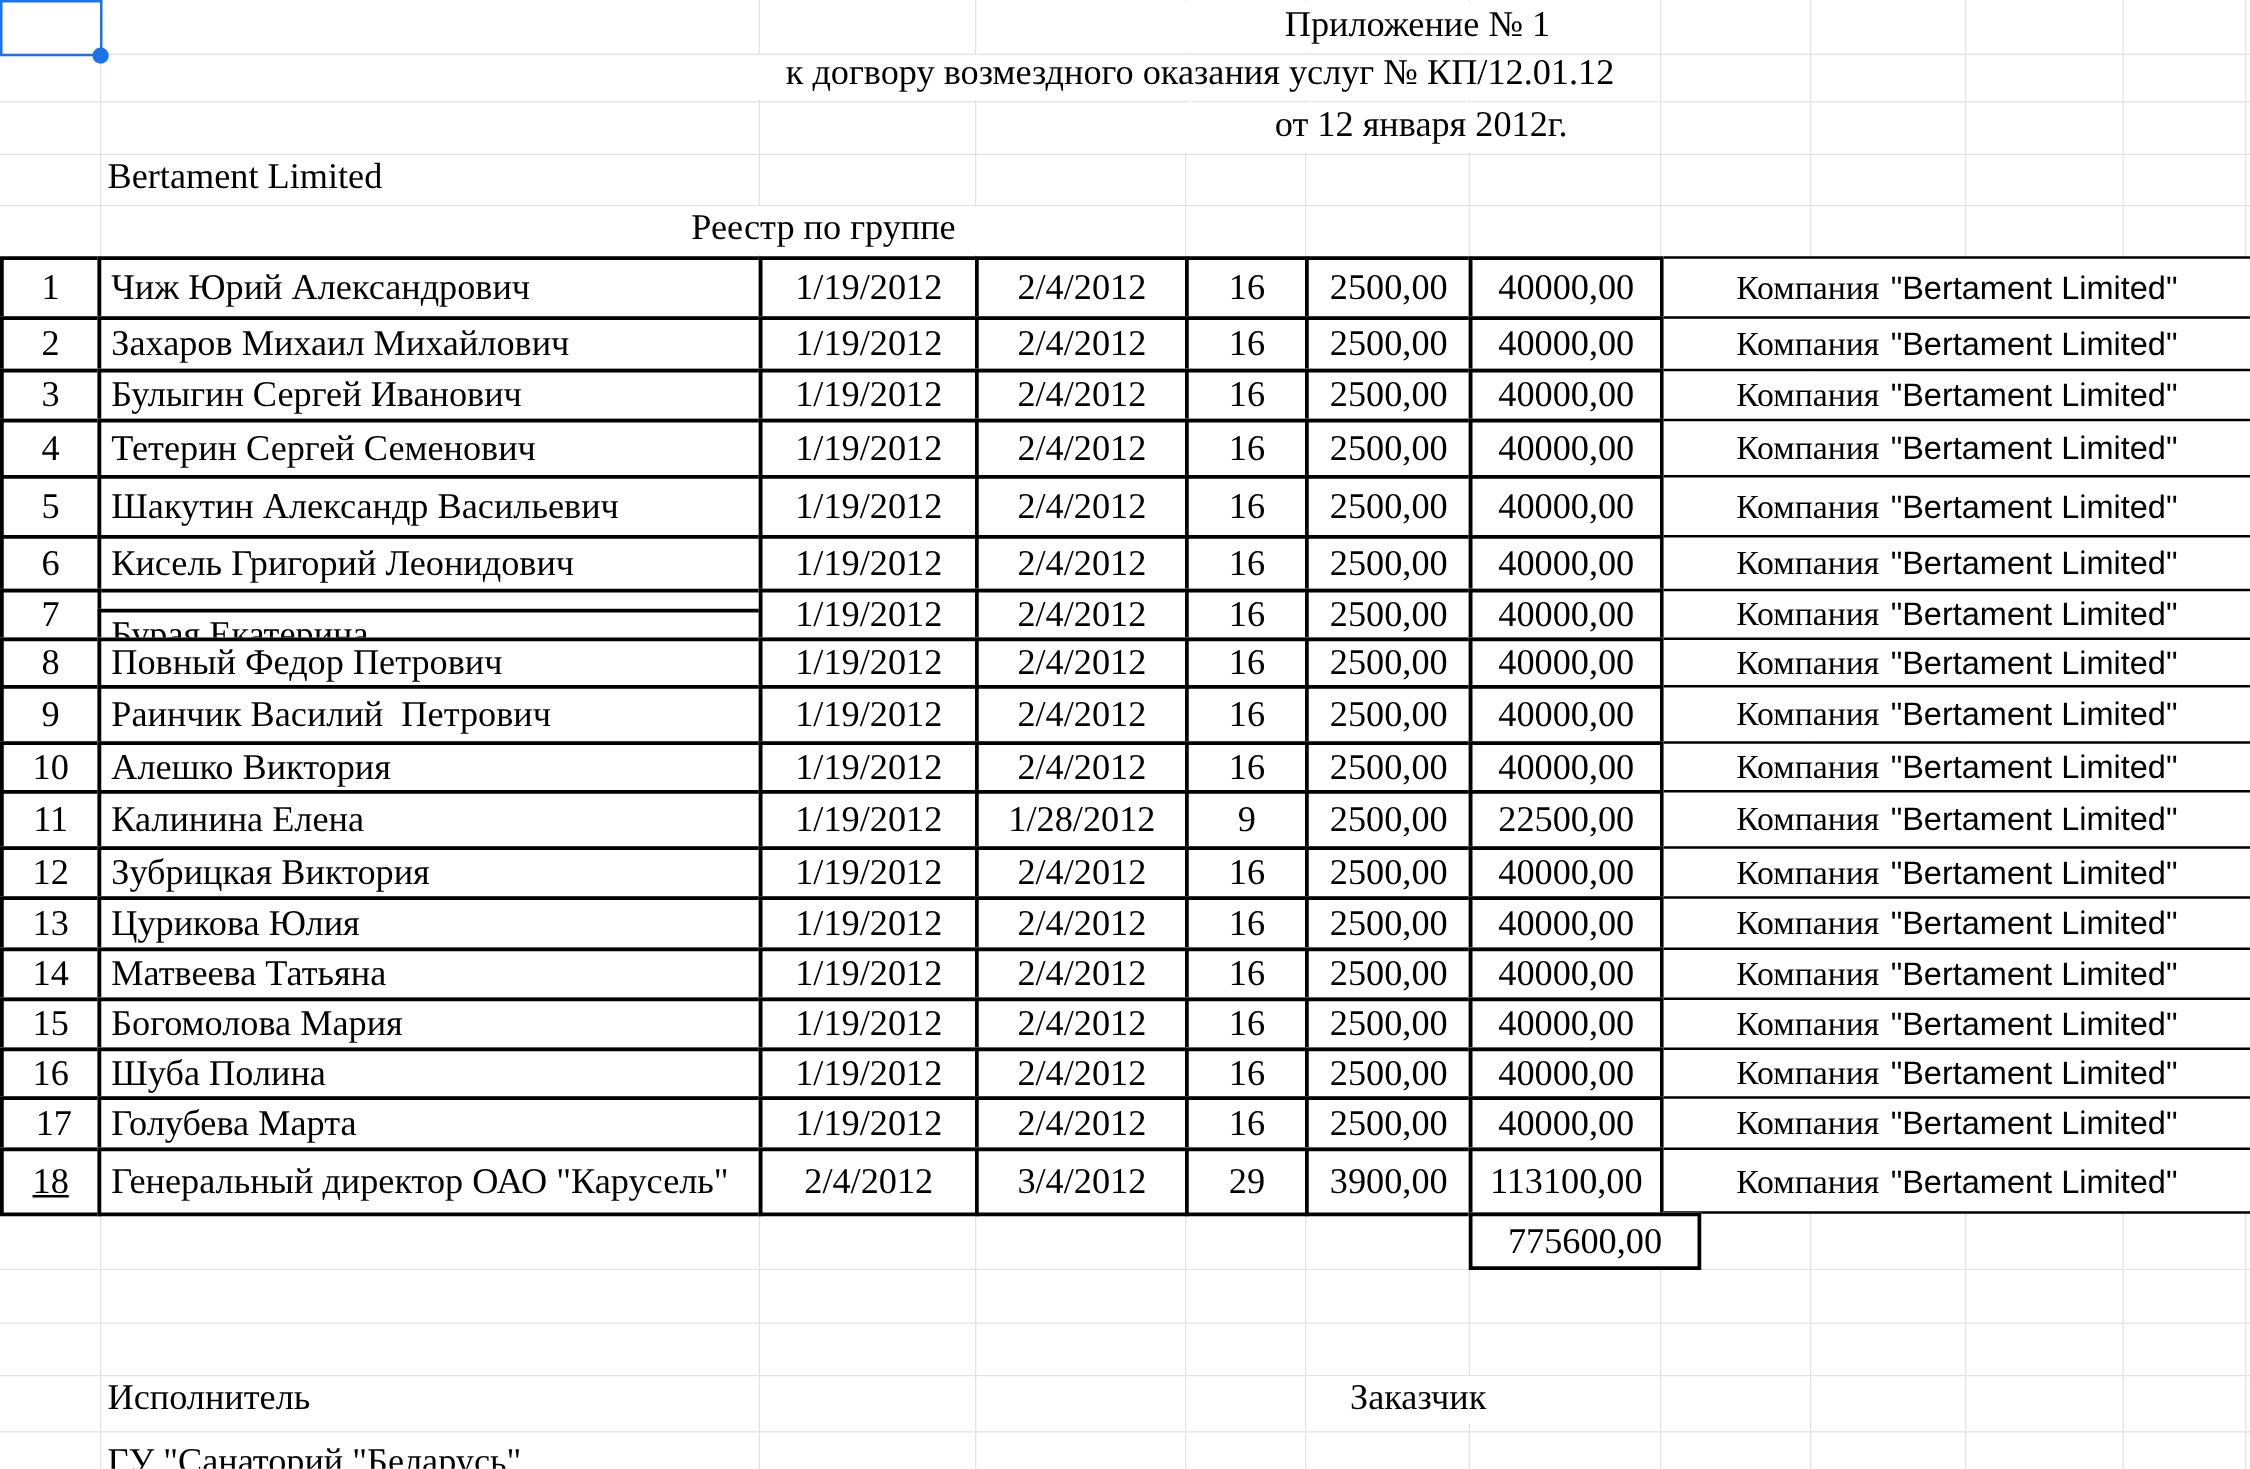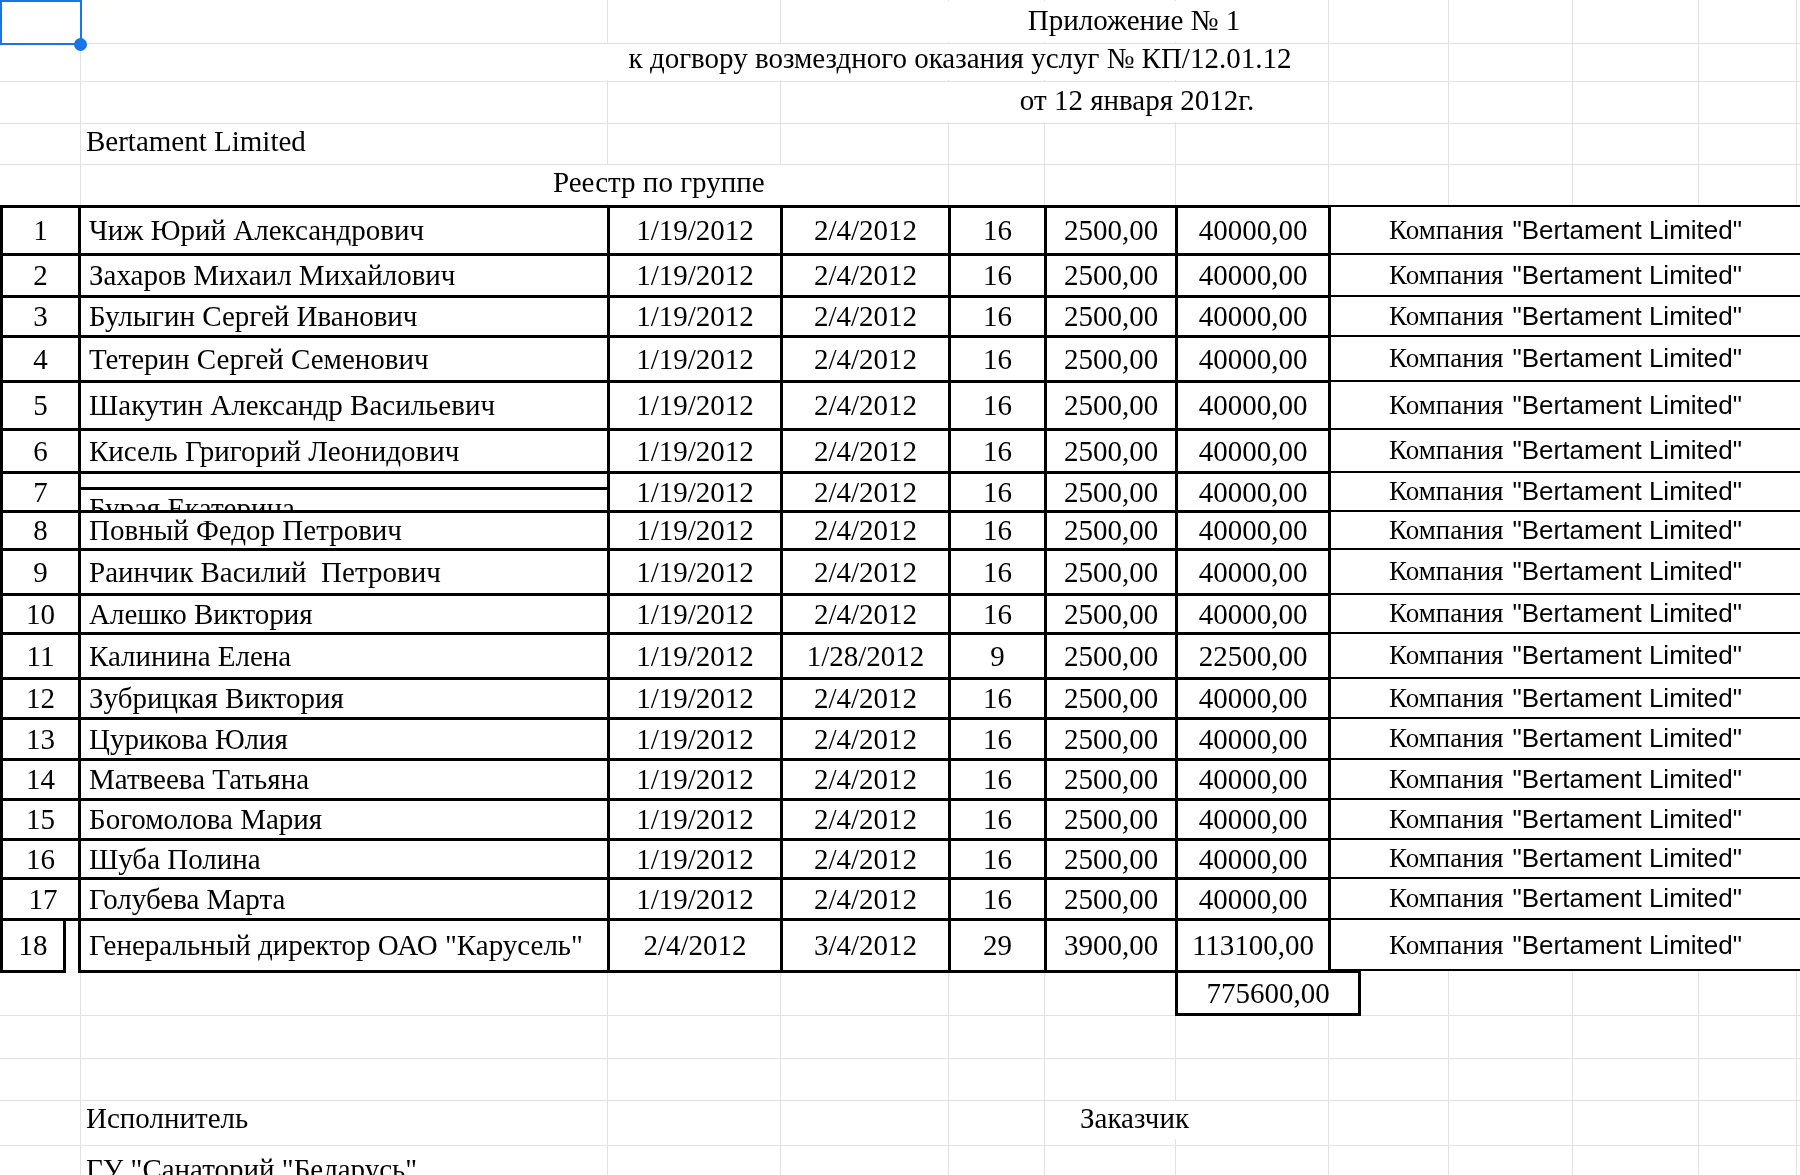--- a/index.html
+++ b/index.html
@@ -204,21 +204,21 @@
     <div class="cell" style="left: 1175px; top: 838px; width: 156px; height: 42px;">40000,00</div>
     <div class="comp" style="left: 1331px; top: 838px; width: 469px; height: 39px;"><span class="cyr">Компания</span><span class="lat">"Bertament Limited"</span></div>
     <div class="cell" style="left: 0px; top: 877px; width: 86px; height: 44px;">17</div>
     <div class="cell c-name" style="left: 78px; top: 877px; width: 532px; height: 44px;">Голубева Марта</div>
     <div class="cell" style="left: 607px; top: 877px; width: 176px; height: 44px;">1/19/2012</div>
     <div class="cell" style="left: 780px; top: 877px; width: 171px; height: 44px;">2/4/2012</div>
     <div class="cell" style="left: 948px; top: 877px; width: 99px; height: 44px;">16</div>
     <div class="cell" style="left: 1044px; top: 877px; width: 134px; height: 44px;">2500,00</div>
     <div class="cell" style="left: 1175px; top: 877px; width: 156px; height: 44px;">40000,00</div>
     <div class="comp" style="left: 1331px; top: 877px; width: 469px; height: 41px;"><span class="cyr">Компания</span><span class="lat">"Bertament Limited"</span></div>
-    <div class="cell" style="left: 0px; top: 918px; width: 66px; height: 55px;">18</div>
+    <div class="cell" style="left: 0px; top: 918px; width: 81px; height: 55px; text-decoration: underline;">18</div>
     <div class="cell c-name" style="left: 78px; top: 918px; width: 532px; height: 55px;">Генеральный директор ОАО "Карусель"</div>
     <div class="cell" style="left: 607px; top: 918px; width: 176px; height: 55px;">2/4/2012</div>
     <div class="cell" style="left: 780px; top: 918px; width: 171px; height: 55px;">3/4/2012</div>
     <div class="cell" style="left: 948px; top: 918px; width: 99px; height: 55px;">29</div>
     <div class="cell" style="left: 1044px; top: 918px; width: 134px; height: 55px;">3900,00</div>
     <div class="cell" style="left: 1175px; top: 918px; width: 156px; height: 55px;">113100,00</div>
     <div class="comp" style="left: 1331px; top: 918px; width: 469px; height: 52px;"><span class="cyr">Компания</span><span class="lat">"Bertament Limited"</span></div>
     <div class="blkline" style="left: 1331px; top: 969px; width: 469px; height: 2px;"></div>
   </div>
 

